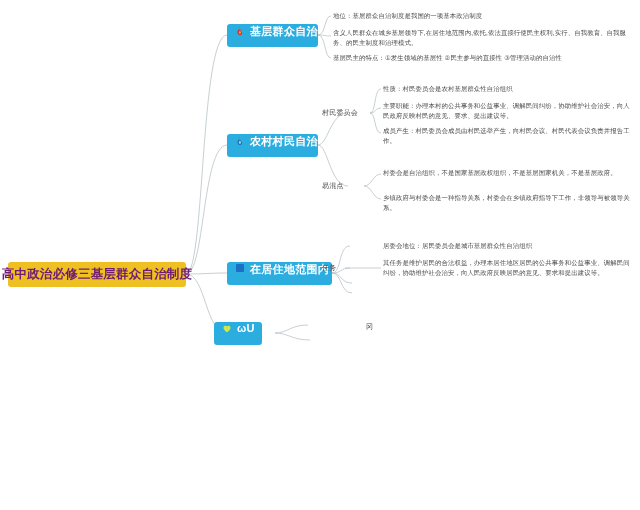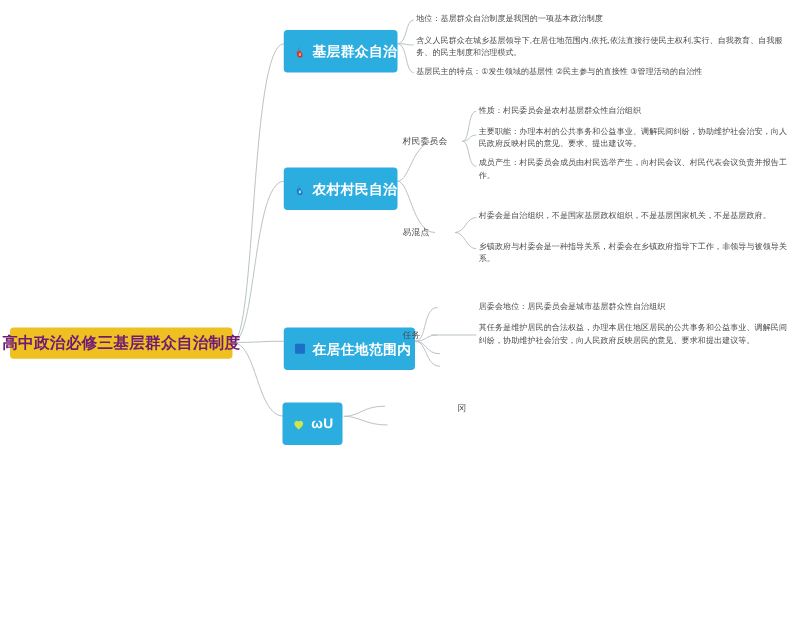--- a/index.html
+++ b/index.html
@@ -52,44 +52,43 @@
     letter-spacing: 0.2px;
     white-space: nowrap;
   }
 
   
   .branch-node {
     position: absolute;
     background: #2BADE0;
     border-radius: 3px;
     display: flex;
-    align-items: center;
     padding: 0 7px;
     box-sizing: border-box;
-    height: 34px;
+    height: 23px;
   }
   .branch-node .branch-label {
     font-size: 11px;
     font-weight: bold;
     color: #ffffff;
     white-space: nowrap;
     margin-left: 4px;
     letter-spacing: 0.3px;
   }
   .branch-icon {
     width: 12px;
     height: 12px;
     flex: 0 0 12px;
     display: block;
   }
 
   #branch-0 { left: 227px; top: 24px;  width: 91px; }
   #branch-1 { left: 227px; top: 134px; width: 91px; }
   #branch-2 { left: 227px; top: 262px; width: 105px; }
-  #branch-3 { left: 226px; top: 322px; width: 48px; }
+  #branch-3 { left: 214px; top: 322px; width: 48px; }
 
   
   .mid-label {
     position: absolute;
     font-size: 7px;
     color: #4a4a4a;
     white-space: nowrap;
     letter-spacing: 0.2px;
   }
   #mid-cunmin   { left: 322px; top: 108px; }

